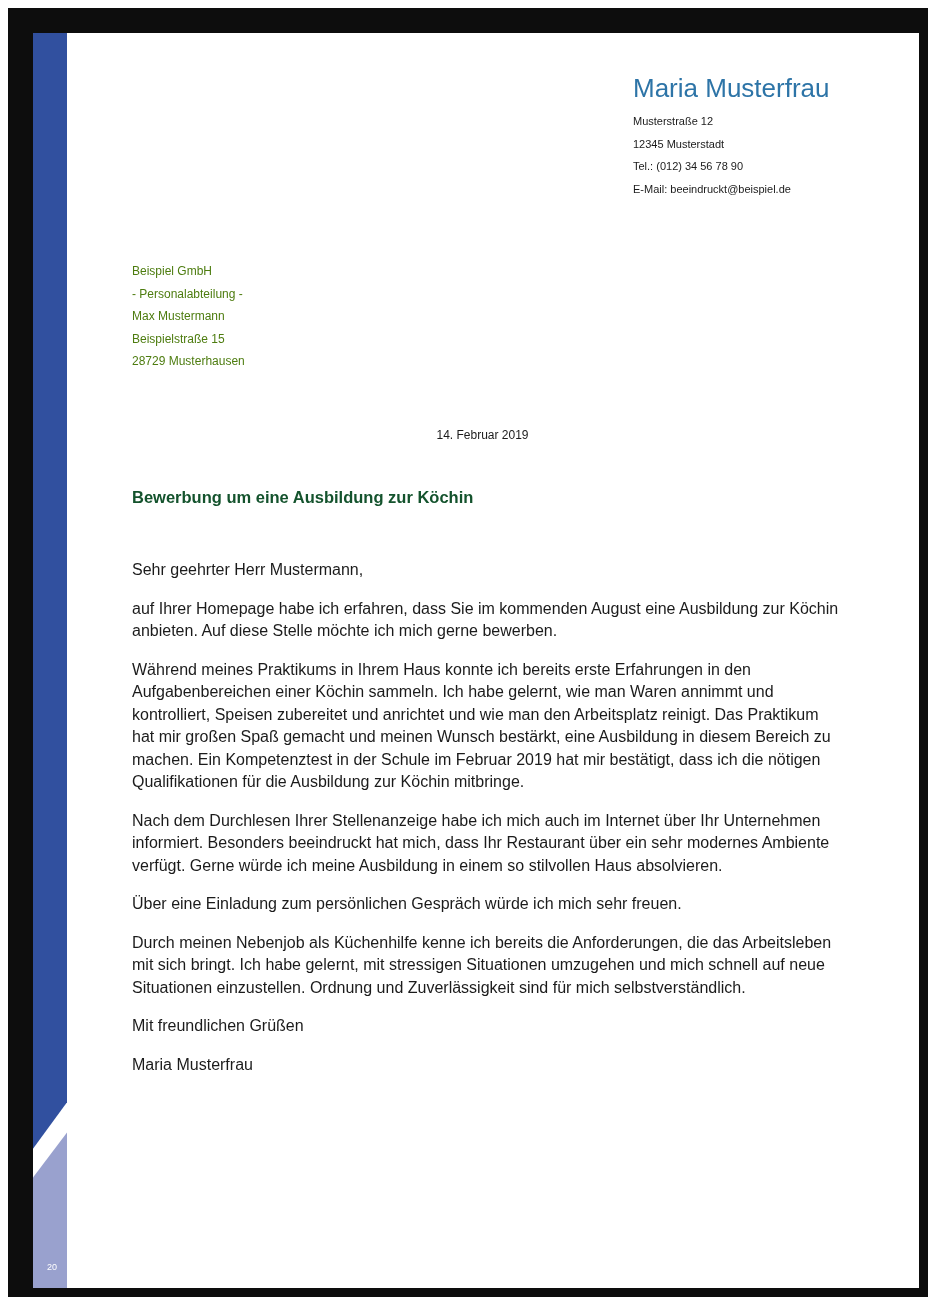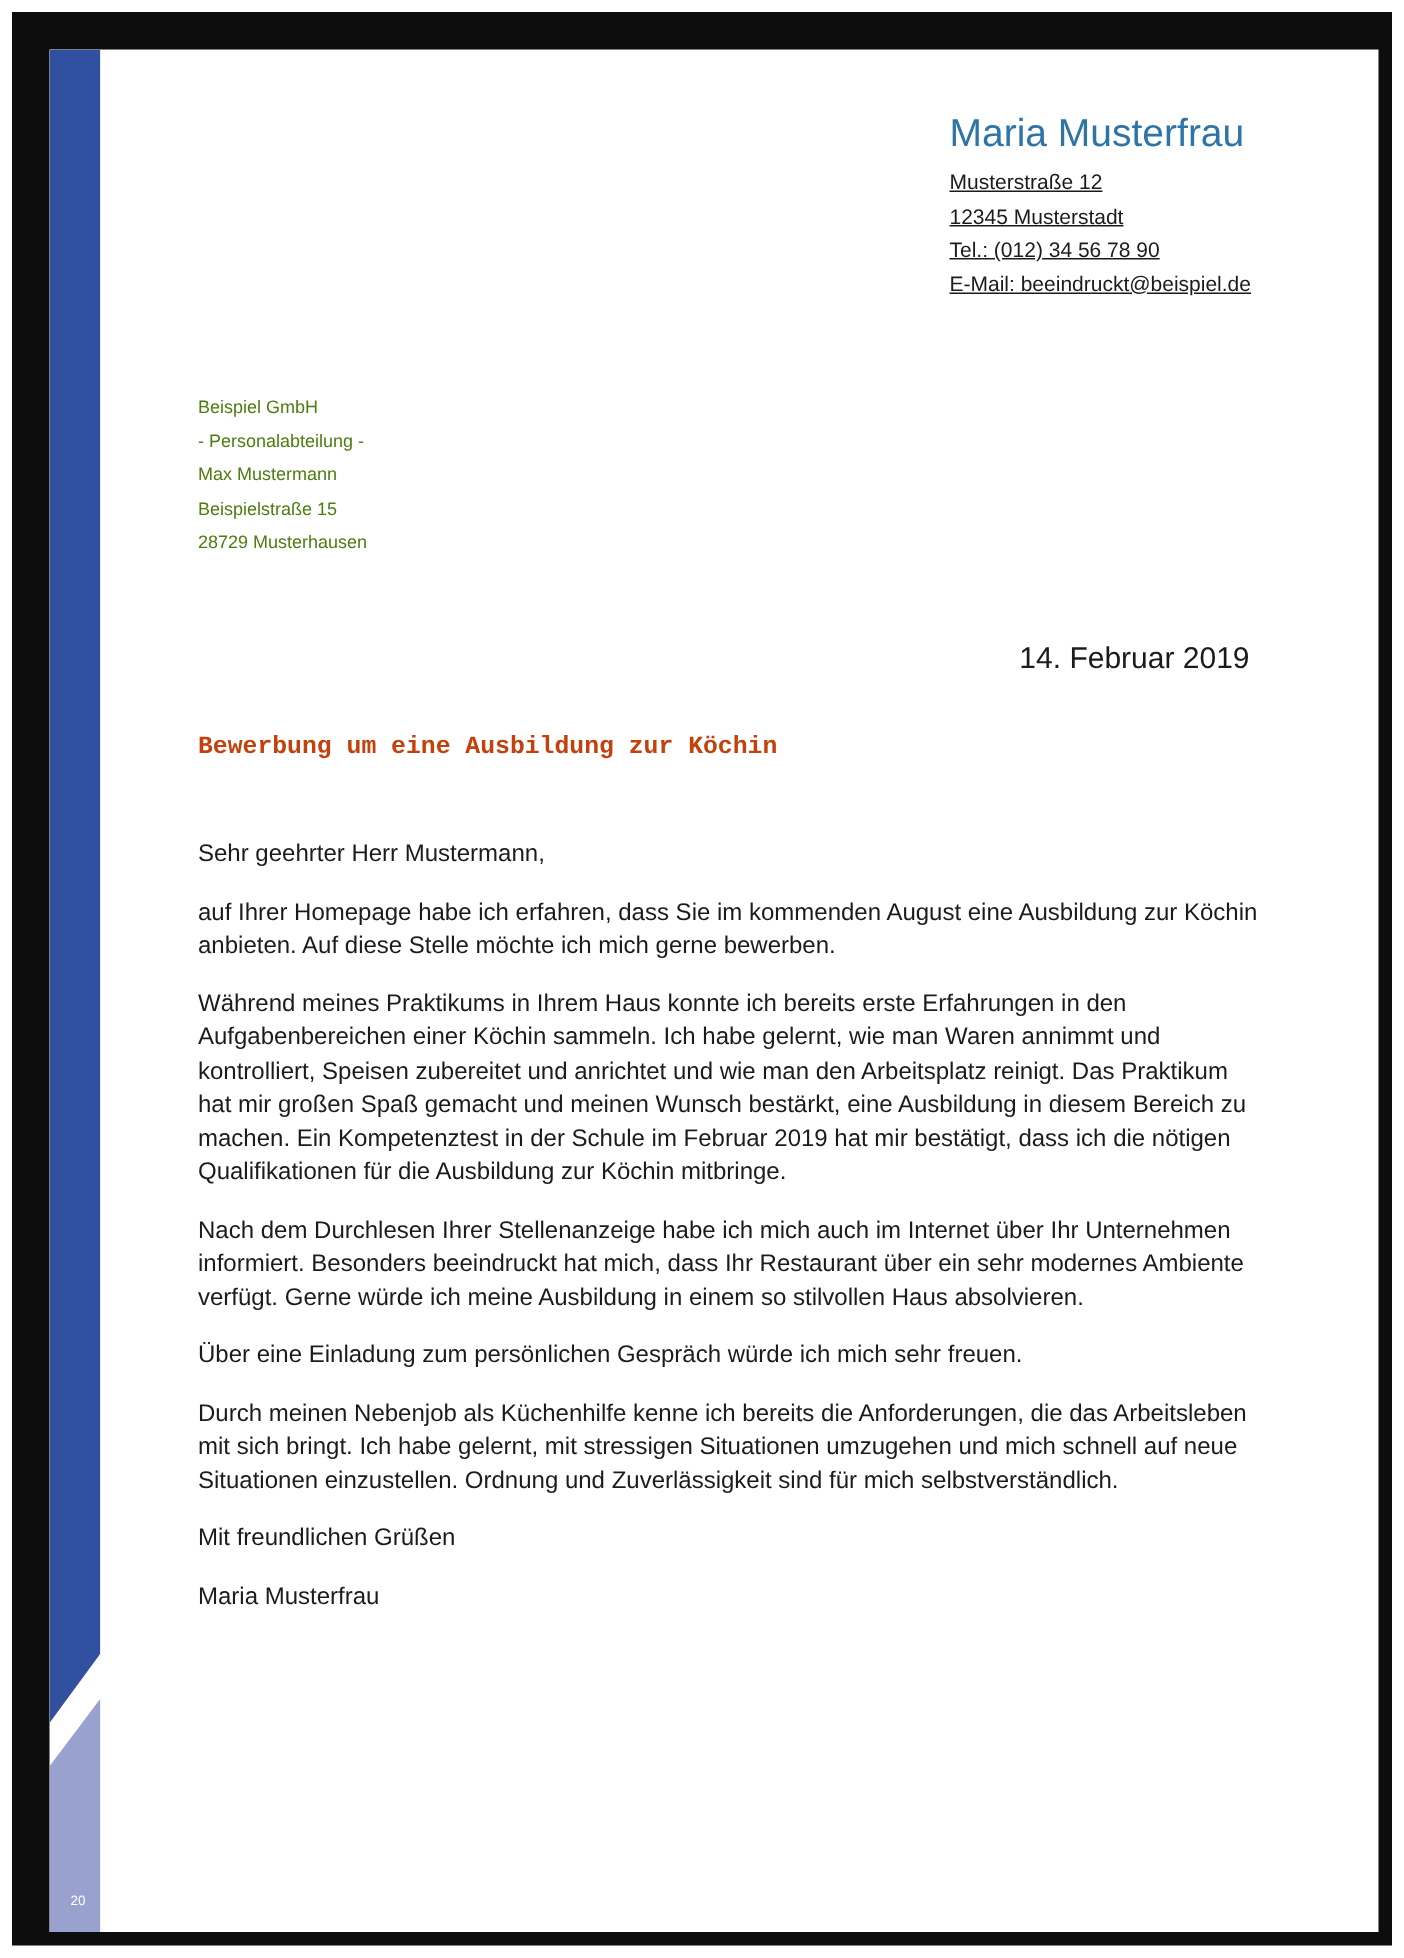--- a/index.html
+++ b/index.html
@@ -73,56 +73,54 @@
     width: 270px;
   }
   .sender-name {
     color: #2d74a7;
     font-size: 26px;
     line-height: 30px;
     margin: 0 0 7px 0;
     font-weight: 400;
   }
   .sender-line {
-    font-size: 14px;
+    font-size: 11px;
     line-height: 22.5px;
     color: #1b1b1b;
-    text-decoration: underline;
   }
   
   .recipient {
     position: absolute;
     left: 99px;
     top: 227px;
   }
   .recipient-line {
     font-size: 12px;
     line-height: 22.5px;
     color: #4d7c0f;
   }
   
   .date-row {
     position: absolute;
     left: 99px;
     top: 395px;
     width: 701px;
-    text-align: right;
-    font-size: 20px;
+    text-align: center;
+    font-size: 12px;
     color: #1b1b1b;
   }
   
   .subject {
     position: absolute;
     left: 99px;
     top: 455px;
     width: 710px;
     font-size: 16.5px;
     font-weight: 700;
-    color: #c2410c;
-    font-family: Liberation Mono, monospace;
+    color: #14532d;
   }
   
   .body-flow {
     position: absolute;
     left: 99px;
     top: 514px;
     width: 712px;
     font-size: 16px;
     line-height: 22.5px;
     color: #1b1b1b;

